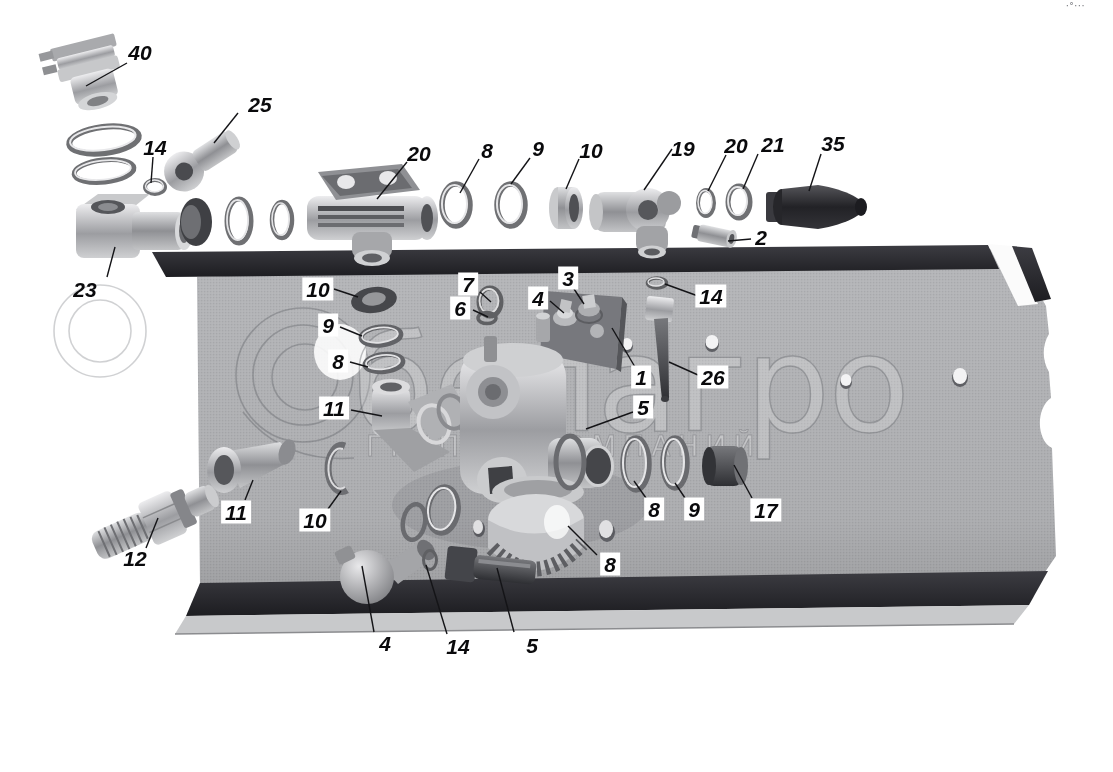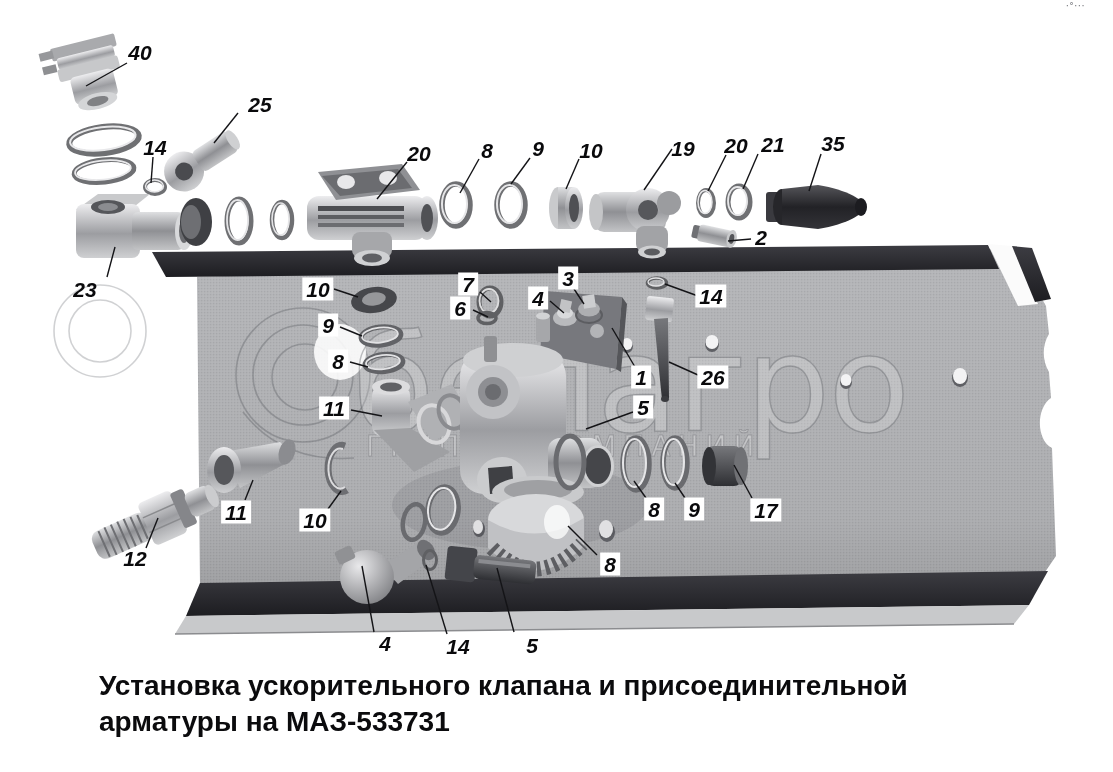--- a/index.html
+++ b/index.html
@@ -457,20 +457,16 @@
       <div class="callout boxed" style="left: 643px; top: 407px;">5</div>
       <div class="callout boxed" style="left: 236px; top: 512px;">11</div>
       <div class="callout boxed" style="left: 315px; top: 520px;">10</div>
       <div class="callout boxed" style="left: 610px; top: 564px;">8</div>
       <div class="callout boxed" style="left: 654px; top: 509px;">8</div>
       <div class="callout boxed" style="left: 694px; top: 509px;">9</div>
       <div class="callout boxed" style="left: 766px; top: 510px;">17</div>
     </div>
 
 
-<div class="caption">
-  <div>Установка ускорительного клапана и присоединительной</div>
-  <div>арматуры на МАЗ-533731</div>
+
+<div class="corner-mark">·°···</div>
+
 </div>
 
-<div class="corner-mark">·°···</div>
-
-</div>
-
 </body></html>

